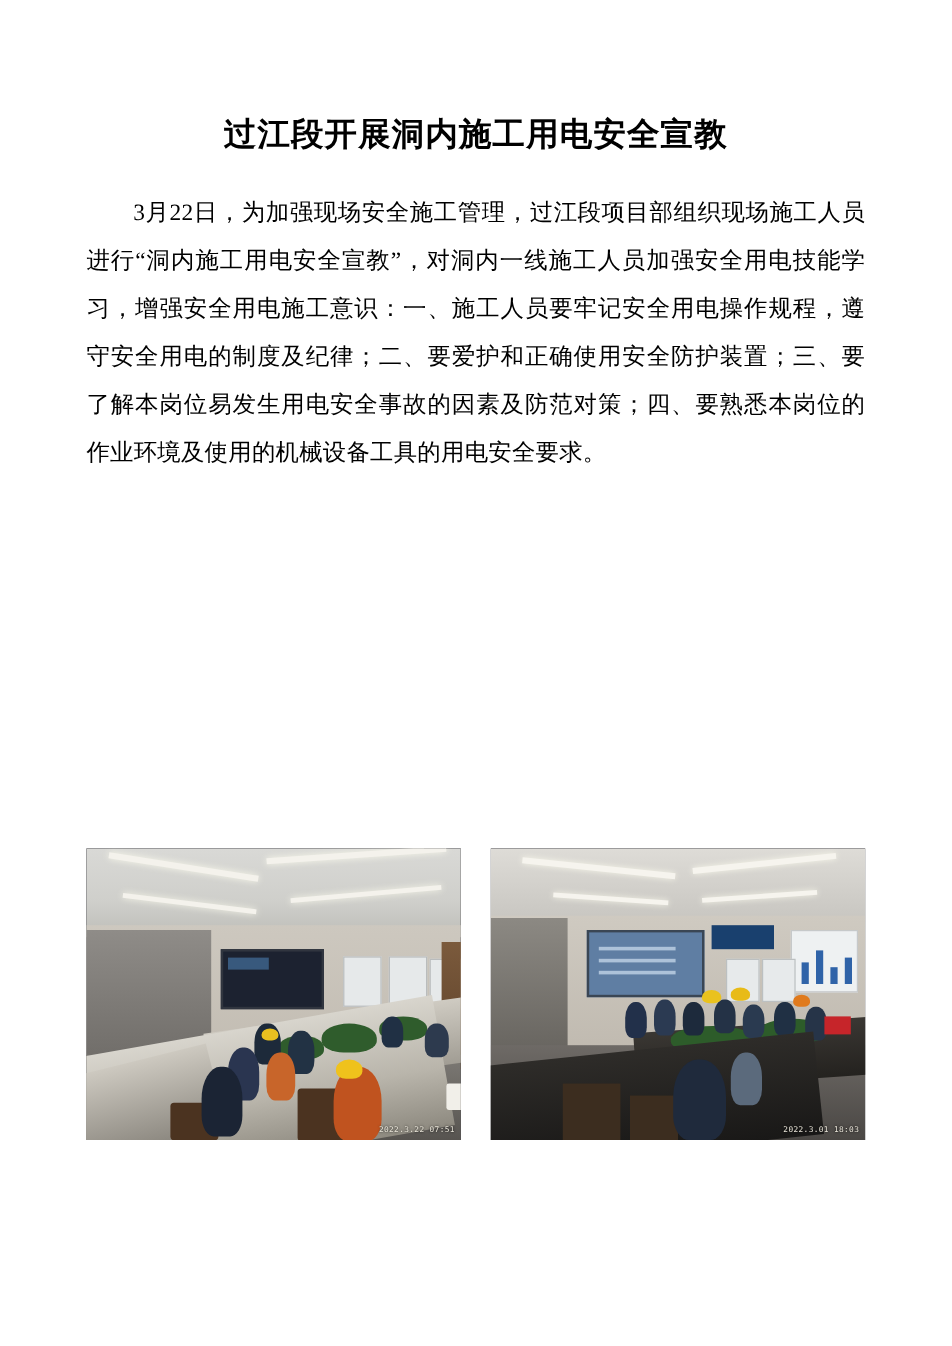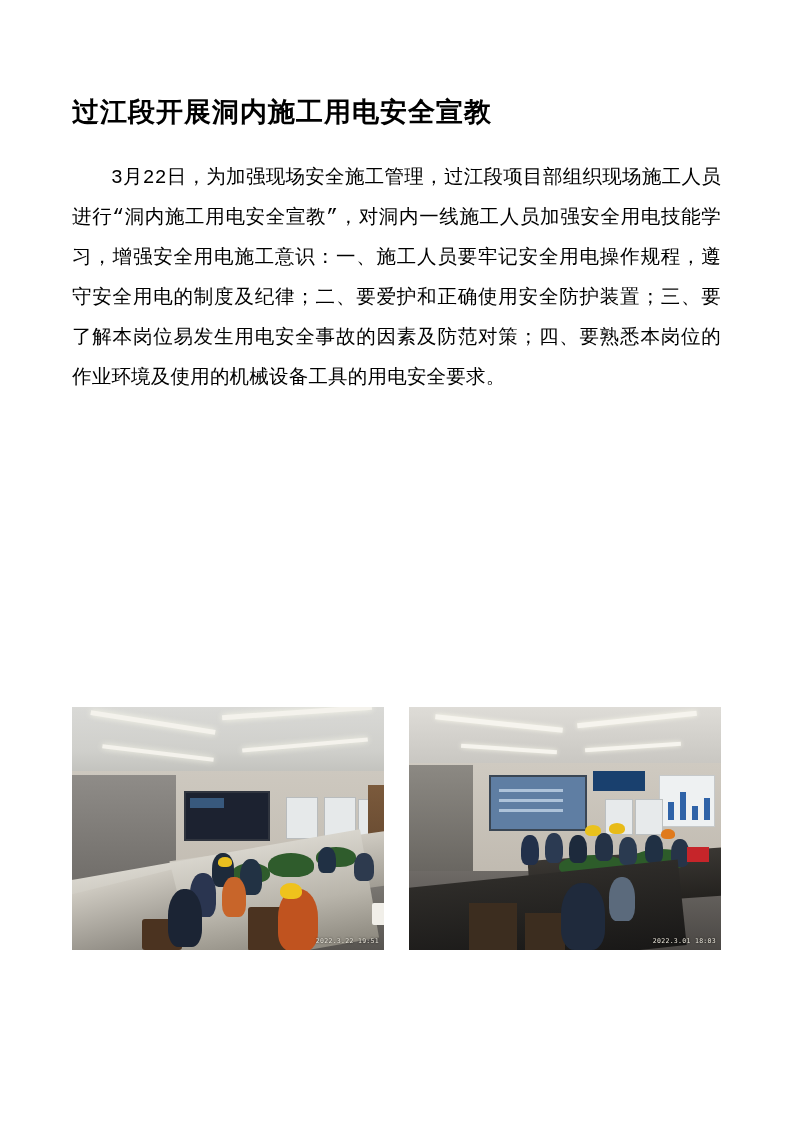--- a/index.html
+++ b/index.html
@@ -17,39 +17,39 @@
   .page {
     position: relative;
     width: 793px;
     height: 1122px;
     box-sizing: border-box;
     padding: 0 72px;
   }
   .doc-title {
     margin: 0;
     padding-top: 96px;
+    text-align: center;
     font-size: 27px;
     font-weight: bold;
     letter-spacing: 1px;
     font-family: "Liberation Serif", "DejaVu Serif", serif;
     line-height: 1.2;
   }
   .body-text {
     margin: 0;
     padding-top: 30px;
   }
   .para {
     margin: 0 0 0 0;
     font-size: 19.5px;
     line-height: 40px;
     text-align: justify;
     text-justify: inter-ideograph;
     text-indent: 39px;
     letter-spacing: 0.2px;
-    font-family: Liberation Mono, monospace;
   }
   .photos {
     position: absolute;
     left: 72px;
     top: 707px;
     width: 649px;
     display: flex;
     justify-content: space-between;
   }
   .photo {
@@ -273,21 +273,21 @@
         <div class="p1-chair c1"></div>
         <div class="p1-chair c2"></div>
         <div class="p1-person e"></div>
         <div class="p1-person f"></div>
         <div class="p1-helmet y1"></div>
         <div class="p1-helmet y2"></div>
 
         <div class="p1-cup u1"></div>
 
       </div>
-      <div class="stamp">2022.3.22 19:51</div>
+      <div class="stamp">2022.3.22 07:51</div>
     </div>
 
     <div class="photo">
       <div class="scene">
         <div class="p2-ceiling"></div>
         <div class="p2-ceil-line a"></div>
         <div class="p2-ceil-line b"></div>
         <div class="p2-ceil-line c"></div>
         <div class="p2-ceil-line d"></div>
         <div class="p2-wall"></div>

